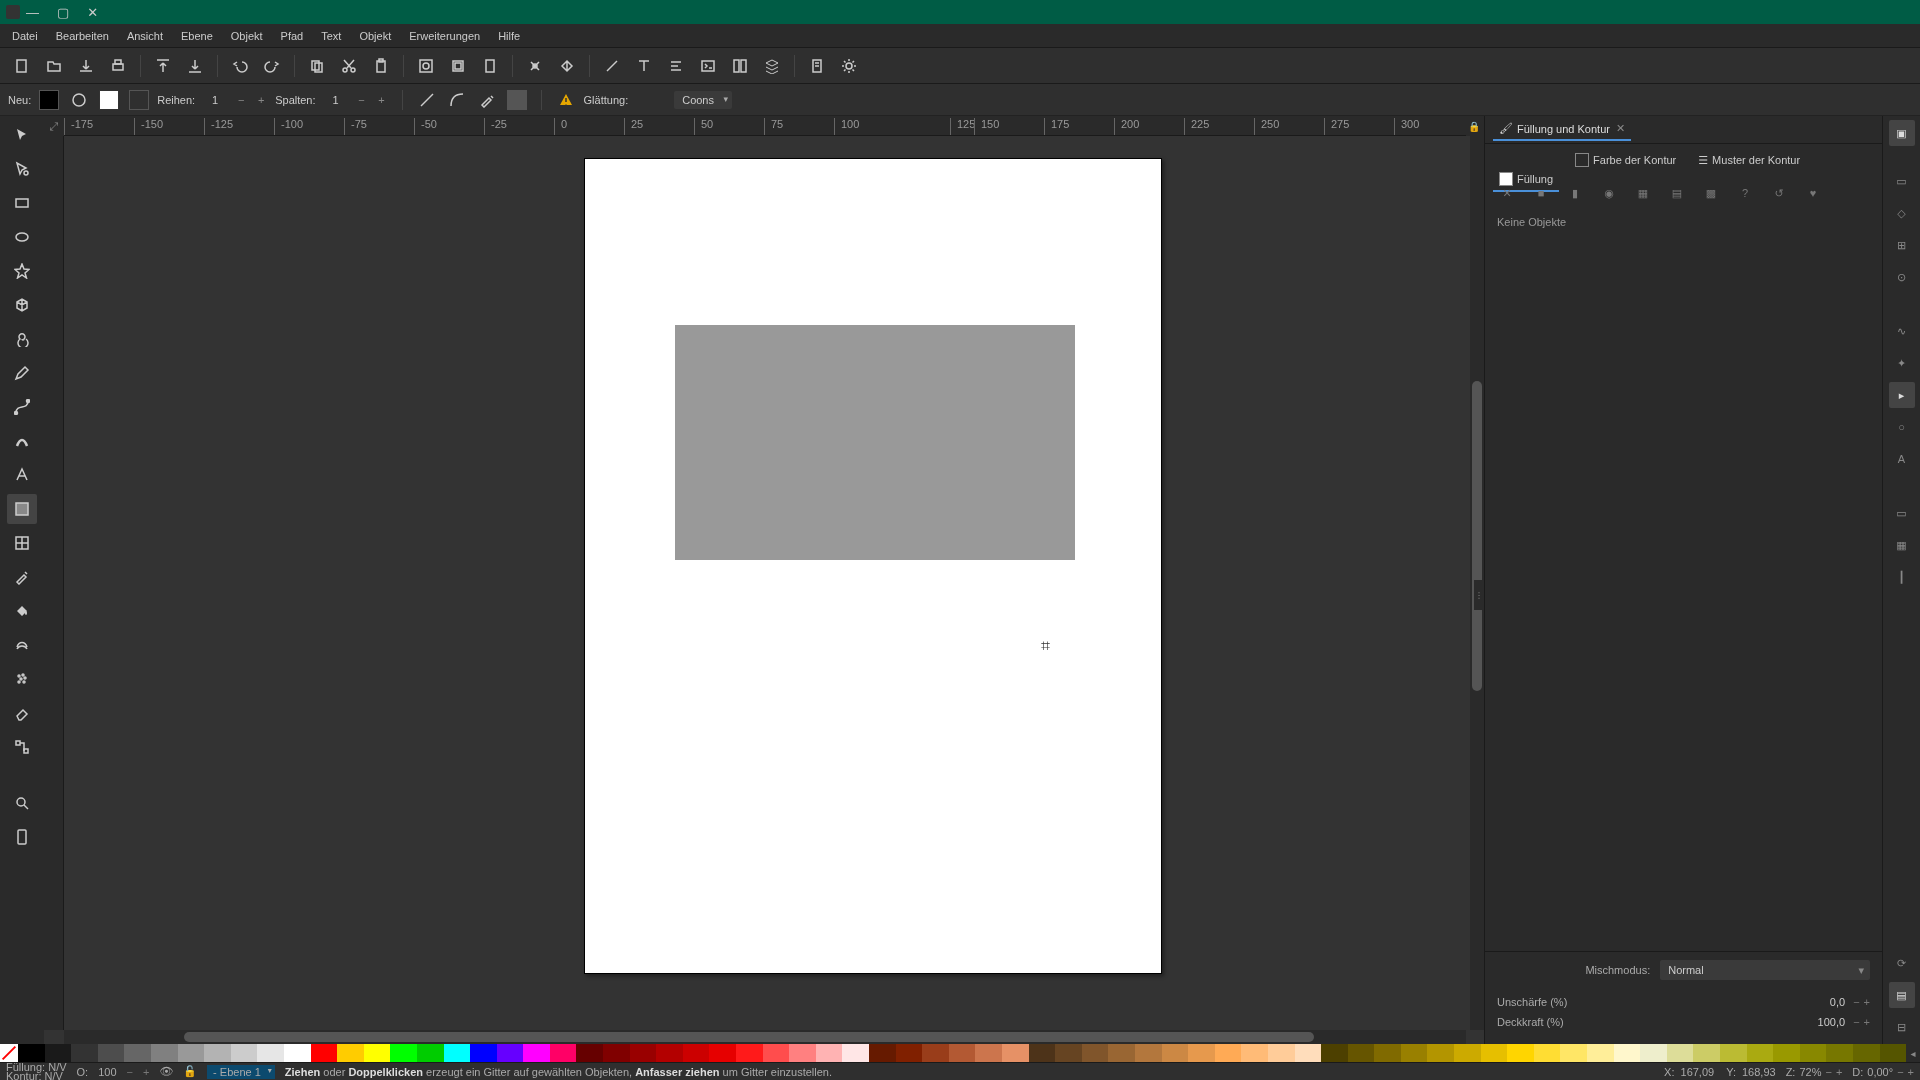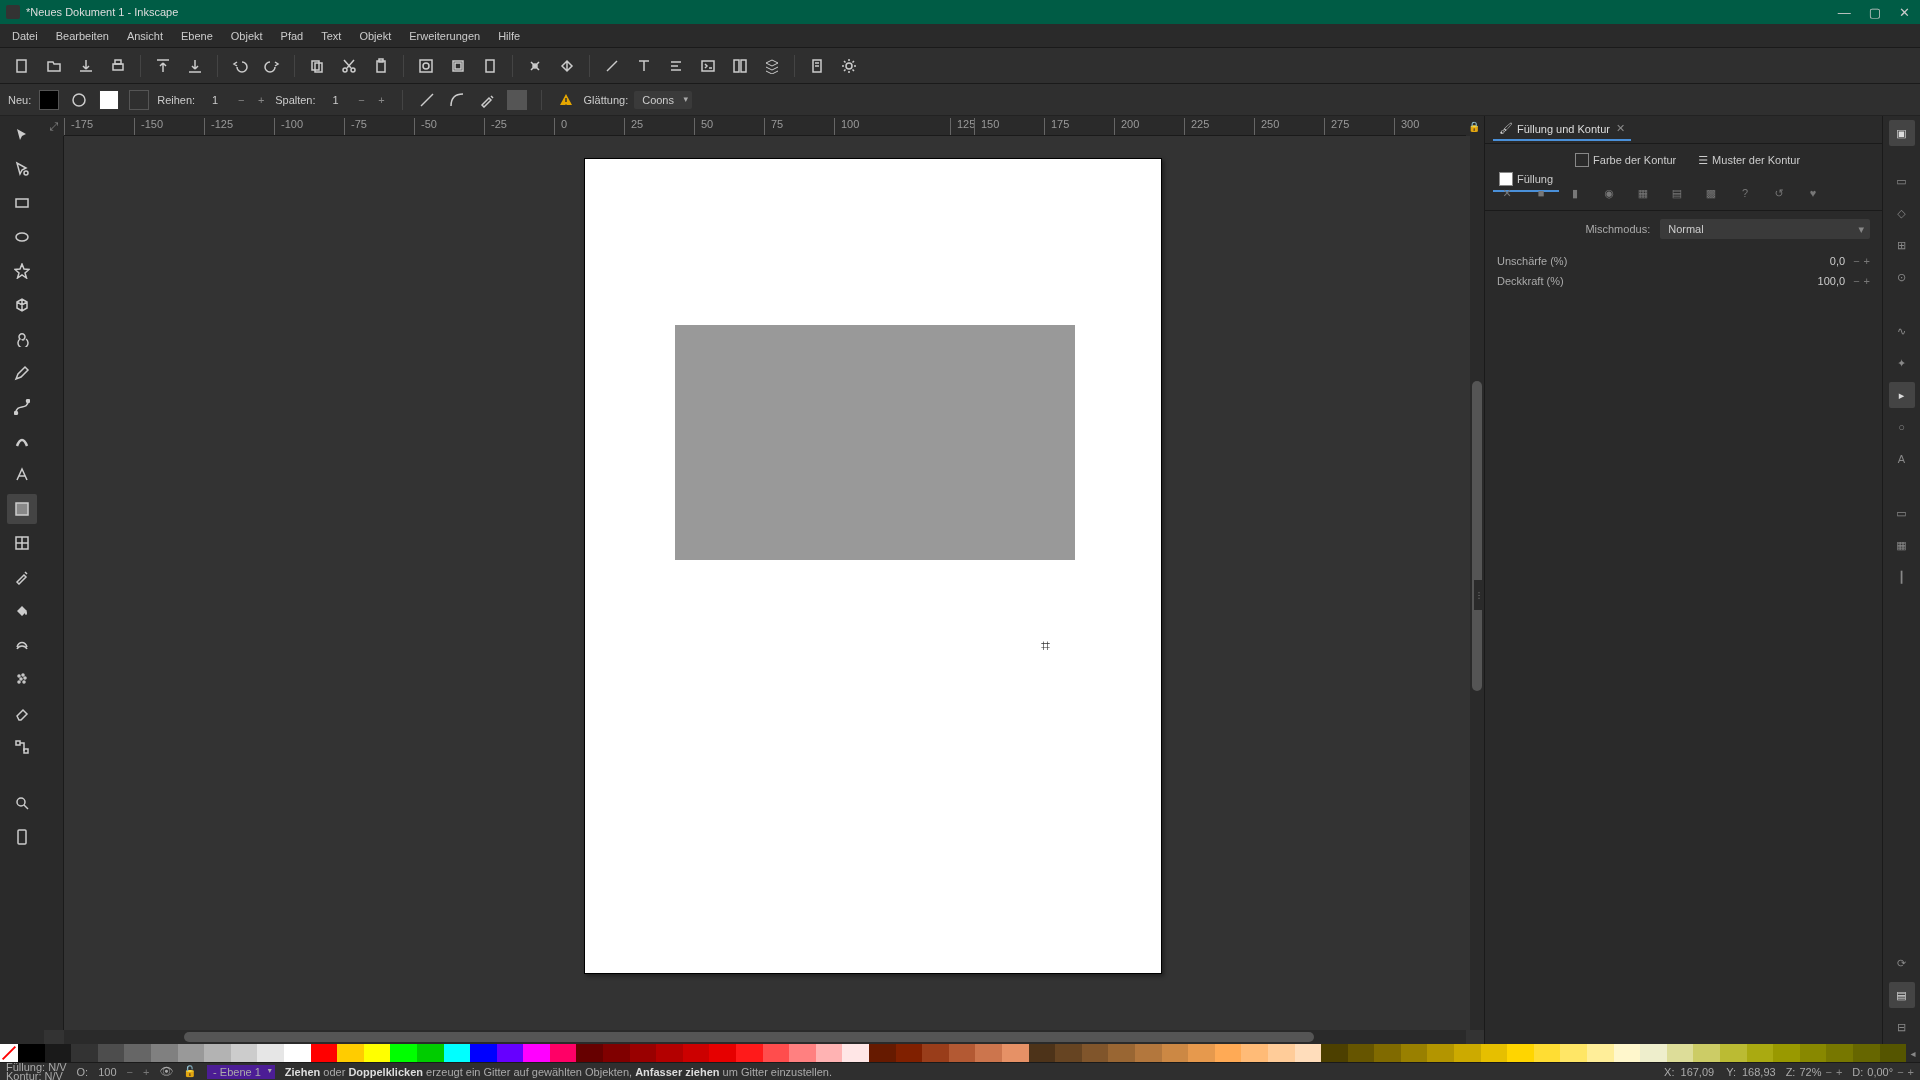--- a/index.html
+++ b/index.html
@@ -22,21 +22,21 @@
 .toolbar .sep { width: 1px; height: 22px; background: #444; margin: 0 4px; }
 
 
 .toolcontrol { height: 32px; background: #2f2f2f; display: flex; align-items: center; padding: 0 8px; gap: 6px; border-bottom: 1px solid #222;}
 .toolcontrol .label { color: #ccc; }
 .toolcontrol .swatch { width: 20px; height: 20px; border: 1px solid #555; display:inline-block; }
 .toolcontrol .iconbtn { width: 24px; height: 24px; display: flex; align-items: center; justify-content: center; cursor: pointer; color: #ccc; border-radius: 2px;}
 .spin { display: flex; align-items: center; gap: 4px; }
 .spin .val { width: 28px; text-align: center; }
 .spin .sbtn { width: 16px; height: 16px; display: flex; align-items:center; justify-content:center; cursor:pointer; color:#888;}
-.select { background: #3a3a3a; padding: 3px 18px 3px 8px; position: relative; border-radius: 2px; cursor: pointer;}
+.select { background: #3a3a3a; padding: 3px 18px 3px 8px; position: relative; border-radius: 2px; cursor: pointer; margin-left: 40px;}
 .select::after { content: "▾"; position: absolute; right: 4px; top: 3px; color: #aaa; font-size: 9px;}
 
 
 .workspace { position: absolute; top: 116px; left: 0; right: 0; bottom: 36px; display: flex; }
 
 
 .toolbox { width: 44px; background: #2a2a2a; display: flex; flex-direction: column; align-items: center; padding: 4px 0; gap: 4px; }
 .toolbox .tool { width: 30px; height: 30px; display: flex; align-items: center; justify-content: center; cursor: pointer; color: #ccc; border-radius: 2px;}
 .toolbox .tool.active { background: #444; }
 
@@ -88,35 +88,34 @@
 
 .palette { position:absolute; left:0; right:0; bottom:18px; height:18px; background:#2a2a2a; display:flex;}
 .palette .nocolor { width:18px; height:18px; background:#fff; position:relative;}
 .palette .nocolor::after{content:""; position:absolute; left:0; right:0; top:8px; border-top:2px solid red; transform:rotate(-45deg);}
 .palette .cell { height:18px; flex:1;}
 .palette .menu-dots { width:14px; height:18px; background:#2a2a2a; color:#888; display:flex;align-items:center;justify-content:center; font-size:10px;}
 
 
 .statusbar { position:absolute; left:0; right:0; bottom:0; height:18px; background:#2f2f2f; display:flex; align-items:center; padding:0 6px; gap:10px; color:#aaa; font-size:10px; border-top:1px solid #1a1a1a;}
 .statusbar .fillkontur { line-height:9px; font-size:9px;}
-.statusbar .layerchip { background:#4c1d95; padding:1px 14px 1px 6px; position:relative;}
+.statusbar .layerchip { background:#0c4a6e; padding:1px 14px 1px 6px; position:relative;}
 .statusbar .layerchip::after{content:"▾"; position:absolute; right:3px; top:1px; font-size:8px;}
 .statusbar .hint b { color:#ddd; font-weight:600;}
 .statusbar .coords { margin-left:auto; display:flex; gap:6px; align-items:center;}
 .statusbar .zoom { display:flex; gap:4px; align-items:center;}
 .statusbar .zbtn{ cursor:pointer; color:#888;}
 
 svg { width:16px; height:16px; stroke:#ccc; fill:none; stroke-width:1.5; }
 </style>
 </head>
 <body>
 
 <div class="titlebar">
   <div class="logo"></div>
-  <div class="title">*Neues Dokument 1 - Inkscape</div>
   <div class="winbtns">
     <span class="winbtn">—</span>
     <span class="winbtn">▢</span>
     <span class="winbtn">✕</span>
   </div>
 </div>
 
 <div class="menubar">
   <span class="menu-item">Datei</span>
   <span class="menu-item">Bearbeiten</span>
@@ -525,20 +524,23 @@
       <div class="picn">✕</div>
       <div class="picn">■</div>
       <div class="picn">▮</div>
       <div class="picn">◉</div>
       <div class="picn">▦</div>
       <div class="picn">▤</div>
       <div class="picn">▩</div>
       <div class="picn">?</div>
       <div class="picn">↺</div>
       <div class="picn">♥</div>
+    </div>
+    <div class="panel-body">
+      <span>Keine Objekte</span>
     </div>
     <div class="panel-bottom">
       <div class="blend-row">
         <span class="lbl">Mischmodus:</span>
         <div class="sel"><span>Normal</span></div>
       </div>
       <div class="slider-row">
         <span class="lbl">Unschärfe (%)</span>
         <div style="flex:1"></div>
         <span class="val">0,0</span>

